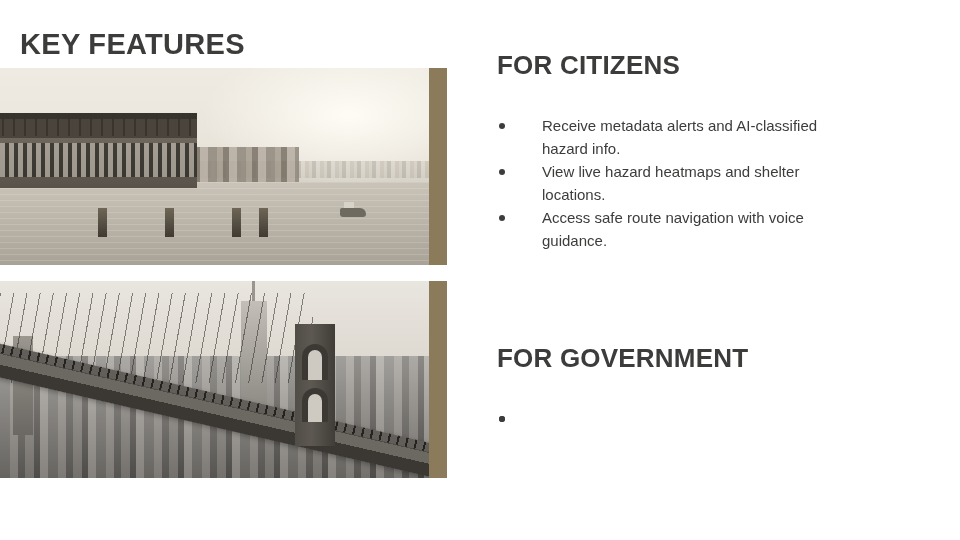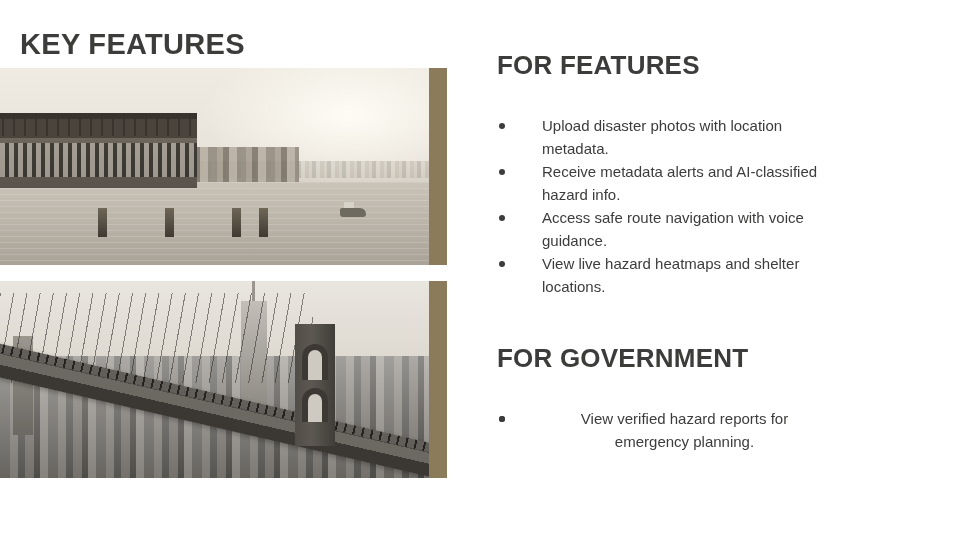--- a/index.html
+++ b/index.html
@@ -266,48 +266,43 @@
           <div class="arch2"></div>
         </div>
       </div>
       <div class="edge-bar"></div>
     </div>
   </div>
 
   <div class="right-col">
 
     <div class="sec1">
-      <div class="section-heading">FOR FEATURES</div>
+      <div class="section-heading">FOR CITIZENS</div>
       <ul class="bullets">
         <li>
           <span class="dot"></span>
-          <span>Upload disaster photos with location metadata.</span>
-        </li>
-        <li>
-          <span class="dot"></span>
           <span>Receive metadata alerts and AI-classified hazard info.</span>
         </li>
         <li>
           <span class="dot"></span>
+          <span>View live hazard heatmaps and shelter locations.</span>
+        </li>
+        <li>
+          <span class="dot"></span>
           <span>Access safe route navigation with voice guidance.</span>
-        </li>
-        <li>
-          <span class="dot"></span>
-          <span>View live hazard heatmaps and shelter locations.</span>
         </li>
       </ul>
     </div>
 
     <div class="sec2">
       <div class="section-heading">FOR GOVERNMENT</div>
       <ul class="bullets">
         <li>
           <span class="dot"></span>
         </li>
         <li>
           <span class="dot"></span>
-          <span>View verified hazard reports for emergency planning.</span>
         </li>
       </ul>
     </div>
 
   </div>
 </div>
 
 </body></html>

